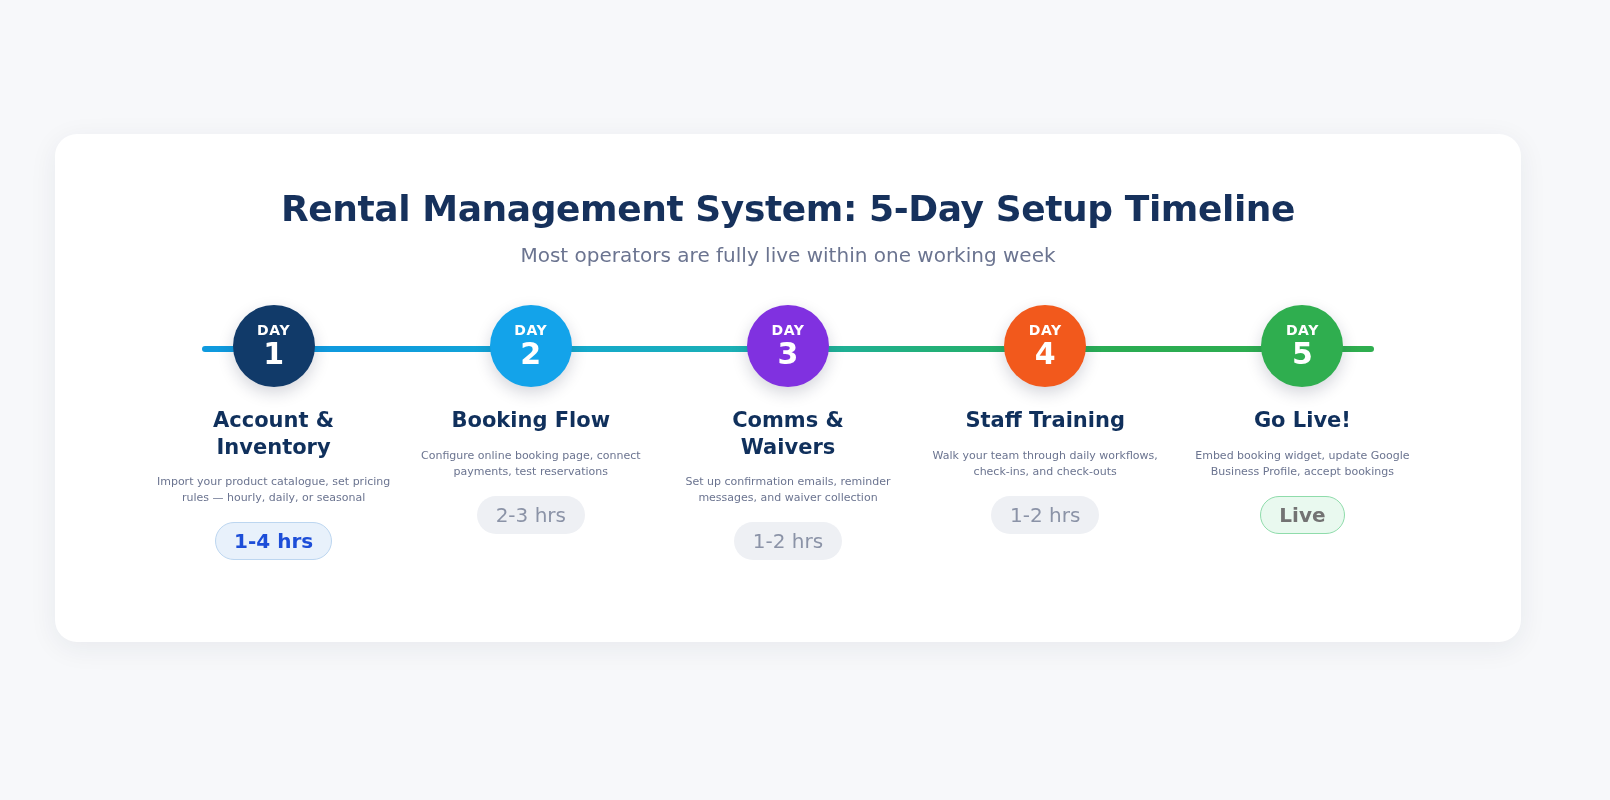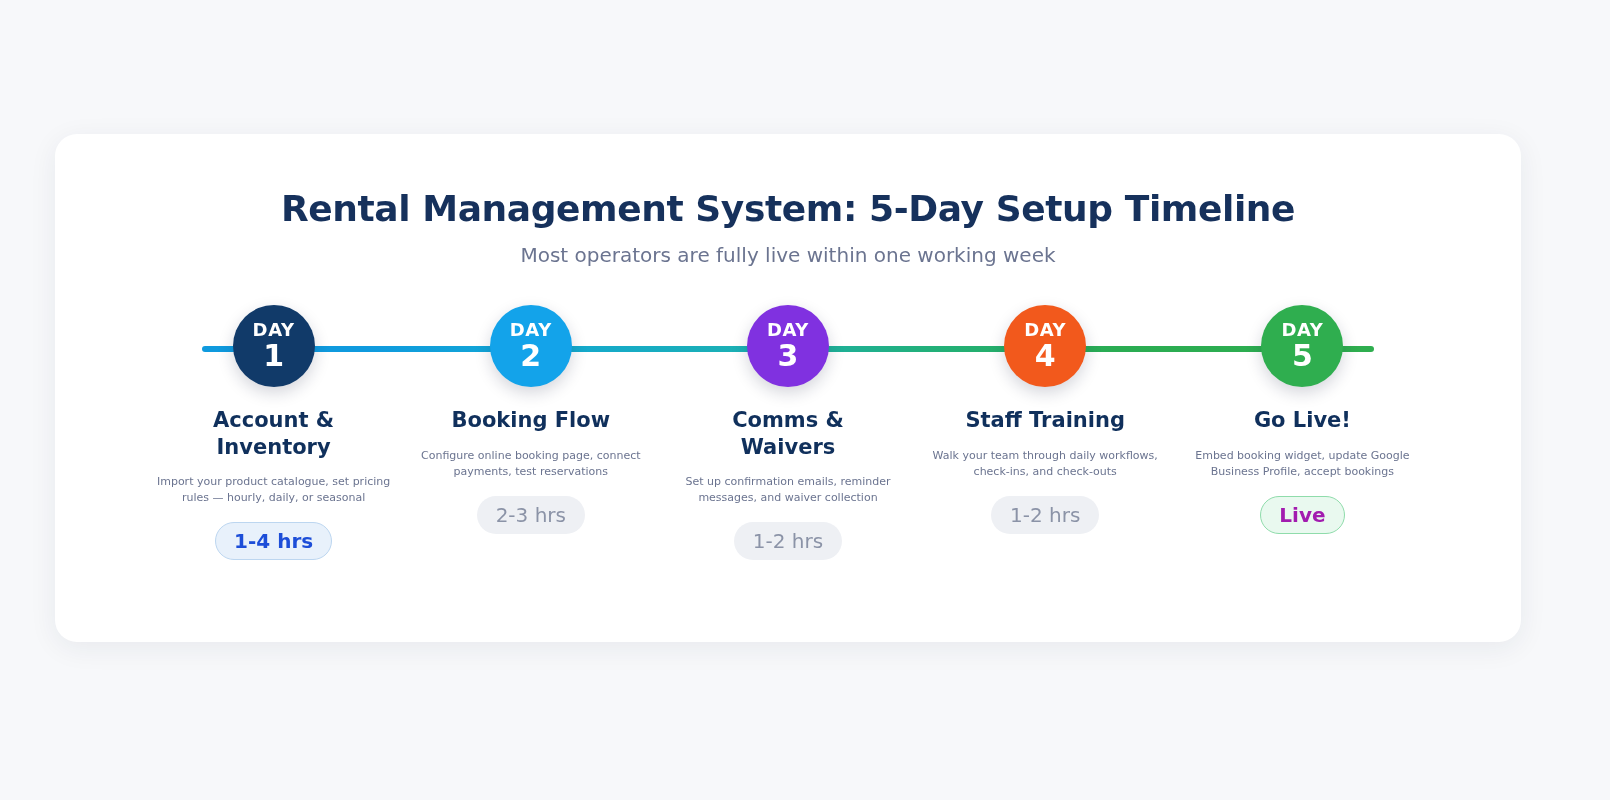--- a/index.html
+++ b/index.html
@@ -88,21 +88,21 @@
     height: 82px;
     border-radius: 50%;
     display: flex;
     flex-direction: column;
     align-items: center;
     justify-content: center;
     color: #ffffff;
     box-shadow: 0 6px 16px rgba(20, 30, 60, 0.18);
   }
   .node-day {
-    font-size: 18px;
+    font-size: 14px;
     font-weight: bold;
     letter-spacing: 0.6px;
     line-height: 1;
     margin-bottom: 2px;
   }
   .node-num {
     font-size: 30px;
     font-weight: bold;
     line-height: 1;
   }
@@ -139,21 +139,21 @@
     font-weight: normal;
   }
   .badge-active {
     background: #e8f1fb;
     border-color: #bcd6f0;
     color: #1d4ed8;
   }
   .badge-live {
     background: #e9f9ef;
     border-color: #8fdcab;
-    color: #a21caf;
+    color: #737373;
     text-align: right;
   }
 </style>
 </head>
 <body>
 
 <div class="card">
 
   <div class="header">
     <h1 class="title">Rental Management System: 5-Day Setup Timeline</h1>

